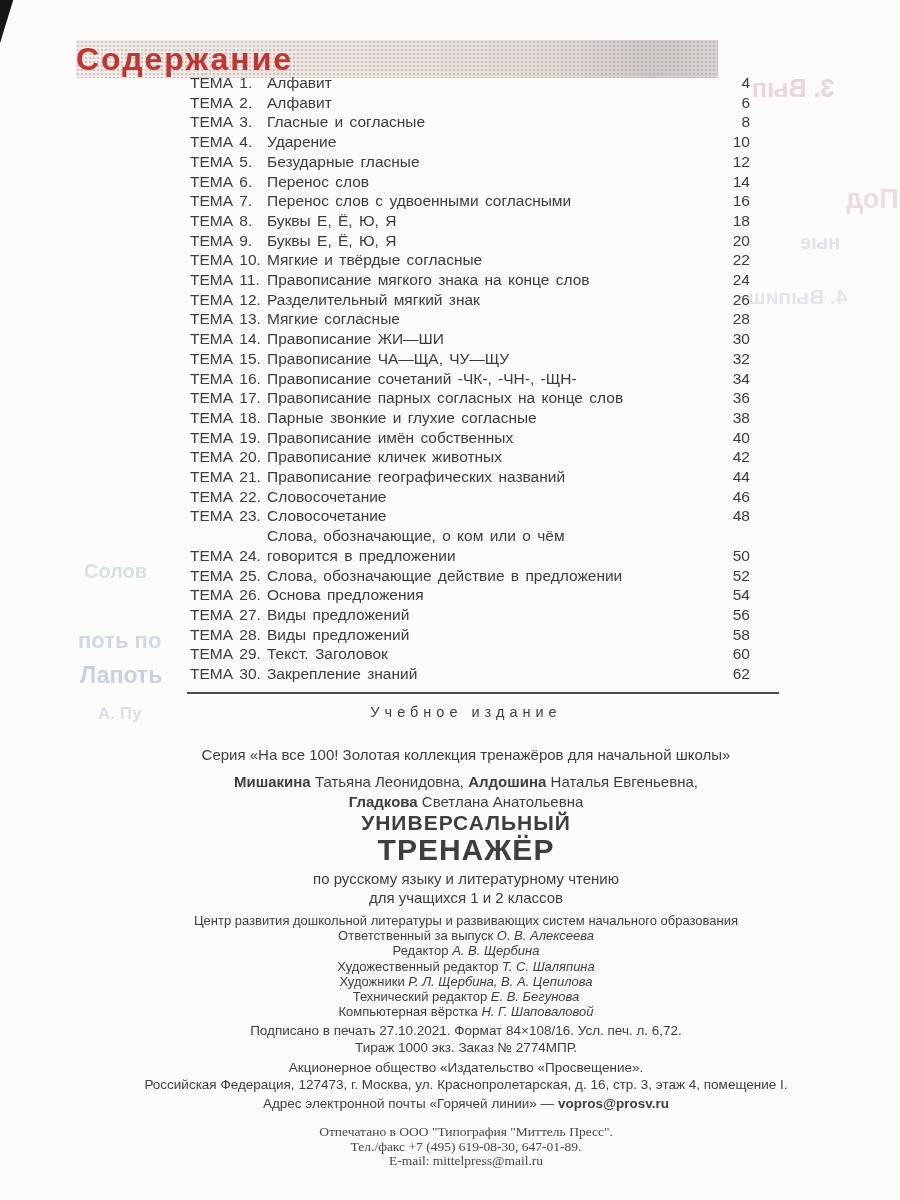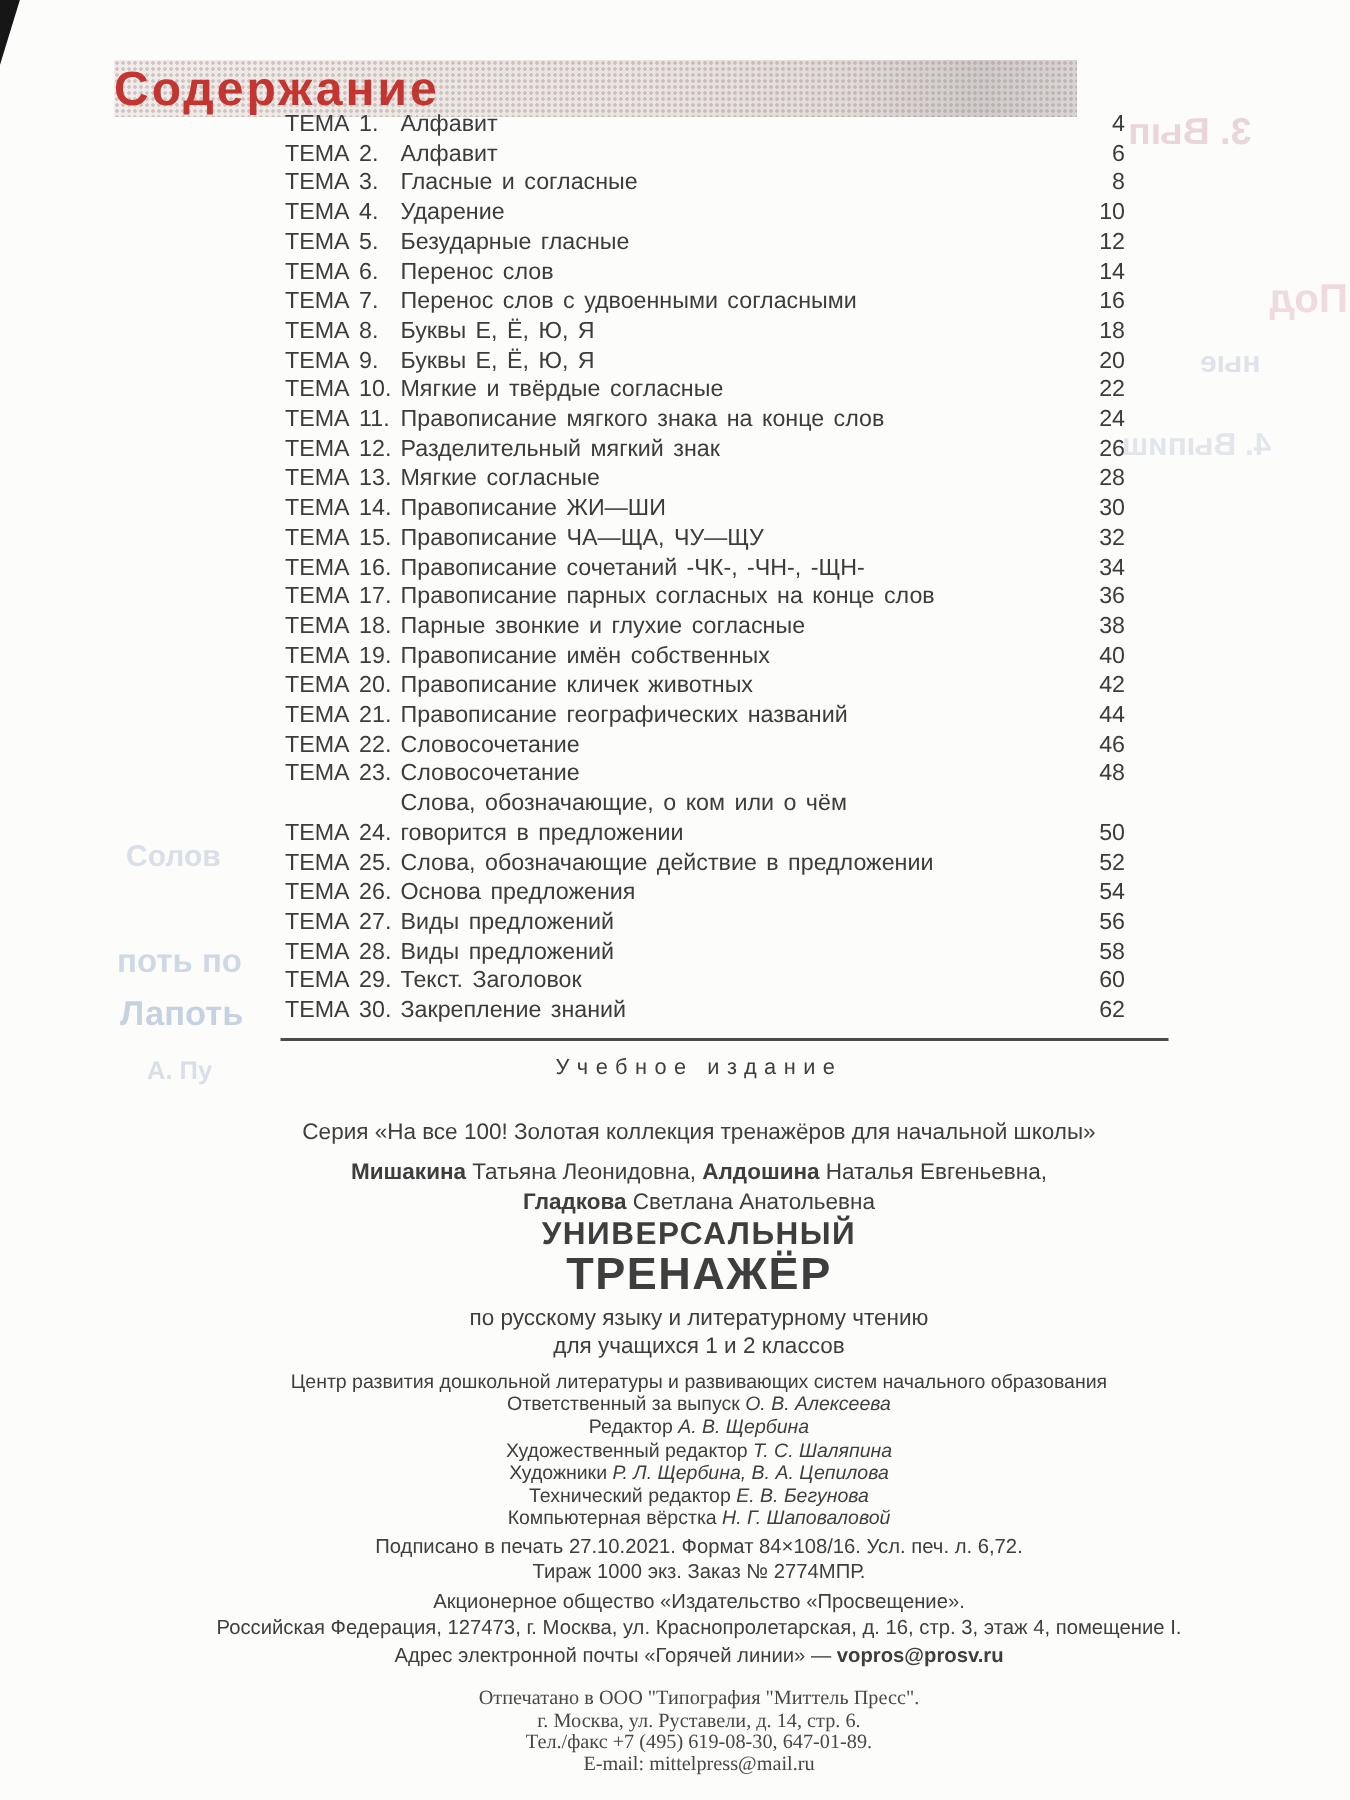--- a/index.html
+++ b/index.html
@@ -262,17 +262,16 @@
     <div>Подписано в печать 27.10.2021. Формат 84×108/16. Усл. печ. л. 6,72.</div>
     <div>Тираж 1000 экз. Заказ № 2774МПР.</div>
   </div>
   <div class="publisher">
     <div>Акционерное общество «Издательство «Просвещение».</div>
     <div>Российская Федерация, 127473, г. Москва, ул. Краснопролетарская, д. 16, стр. 3, этаж 4, помещение I.</div>
     <div class="hotline"><span>Адрес электронной почты «Горячей линии» — </span><span class="b">vopros@prosv.ru</span></div>
   </div>
   <div class="printer">
     <div>Отпечатано в ООО "Типография "Миттель Пресс".</div>
-    <div>г. Москва, ул. Руставели, д. 14, стр. 6.</div>
     <div>Тел./факс +7 (495) 619-08-30, 647-01-89.</div>
     <div>E-mail: mittelpress@mail.ru</div>
   </div>
 </div>
 
 </body></html>

